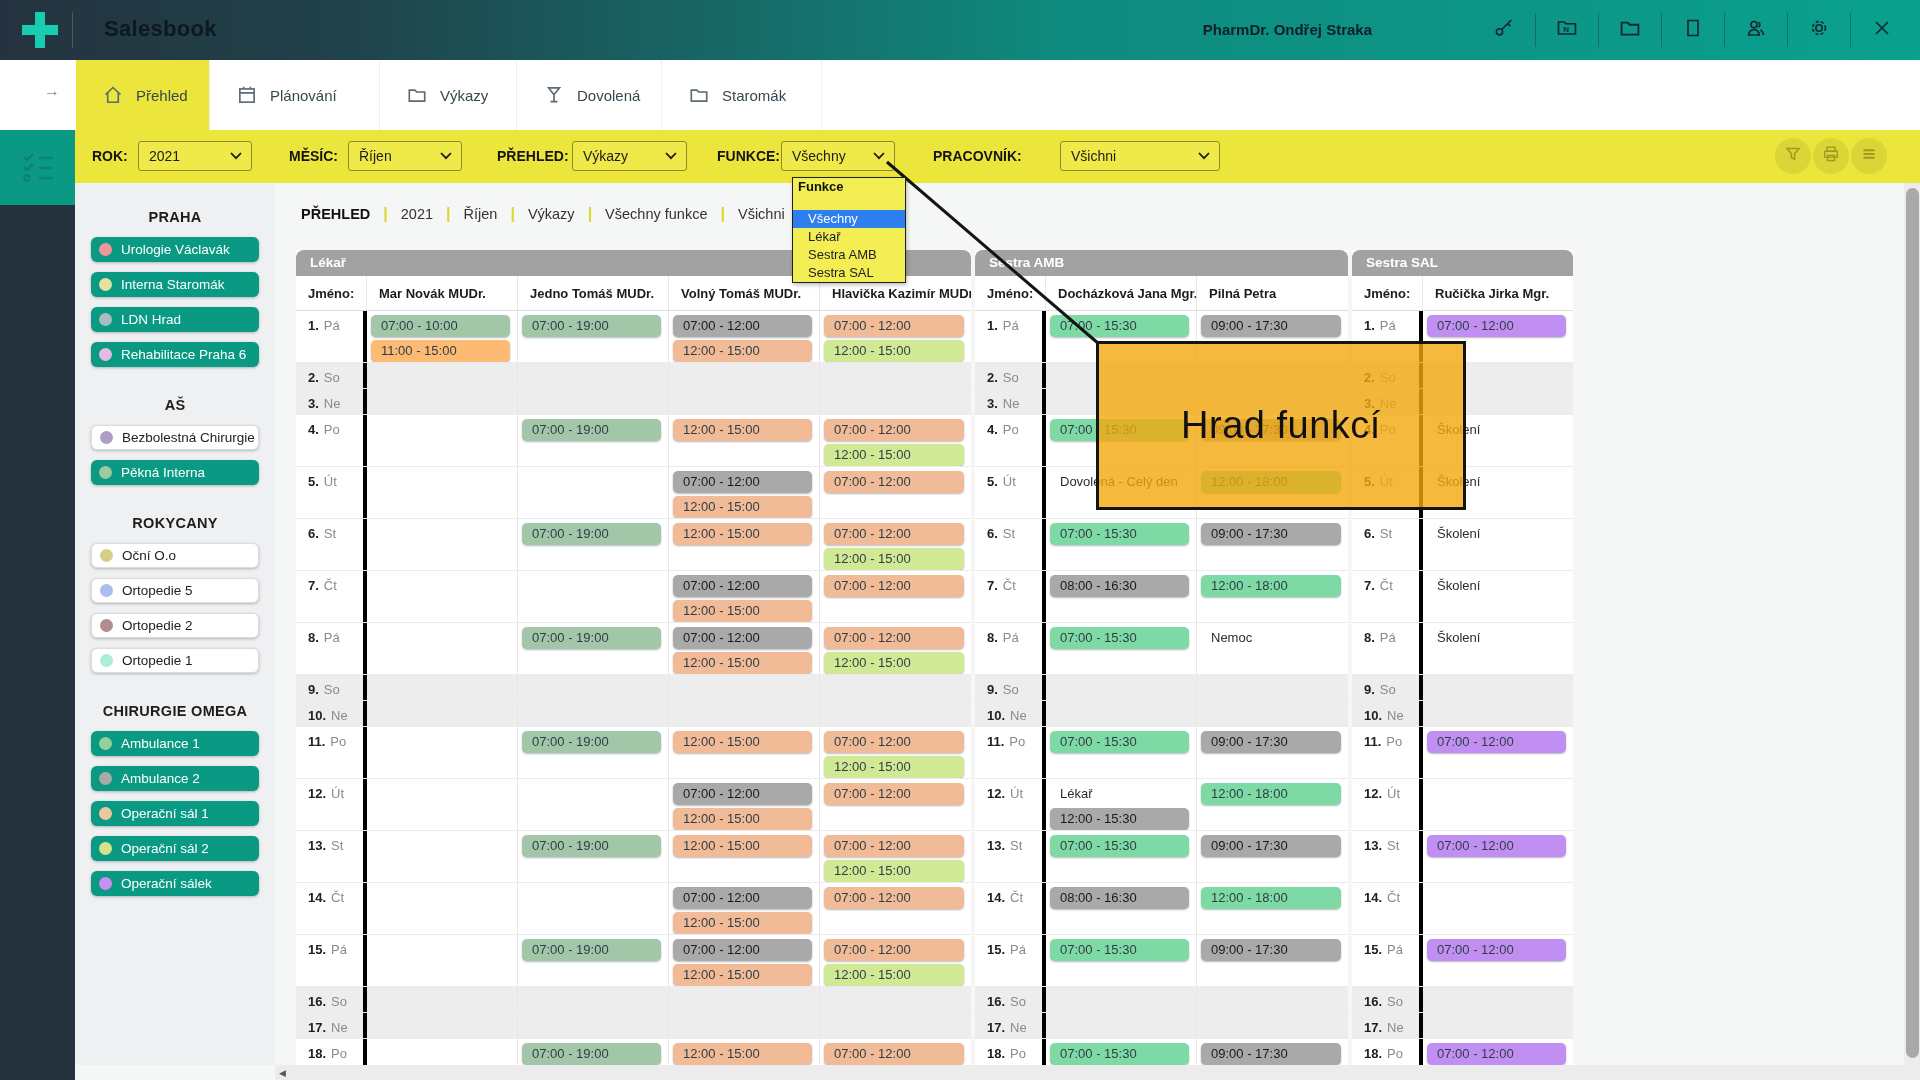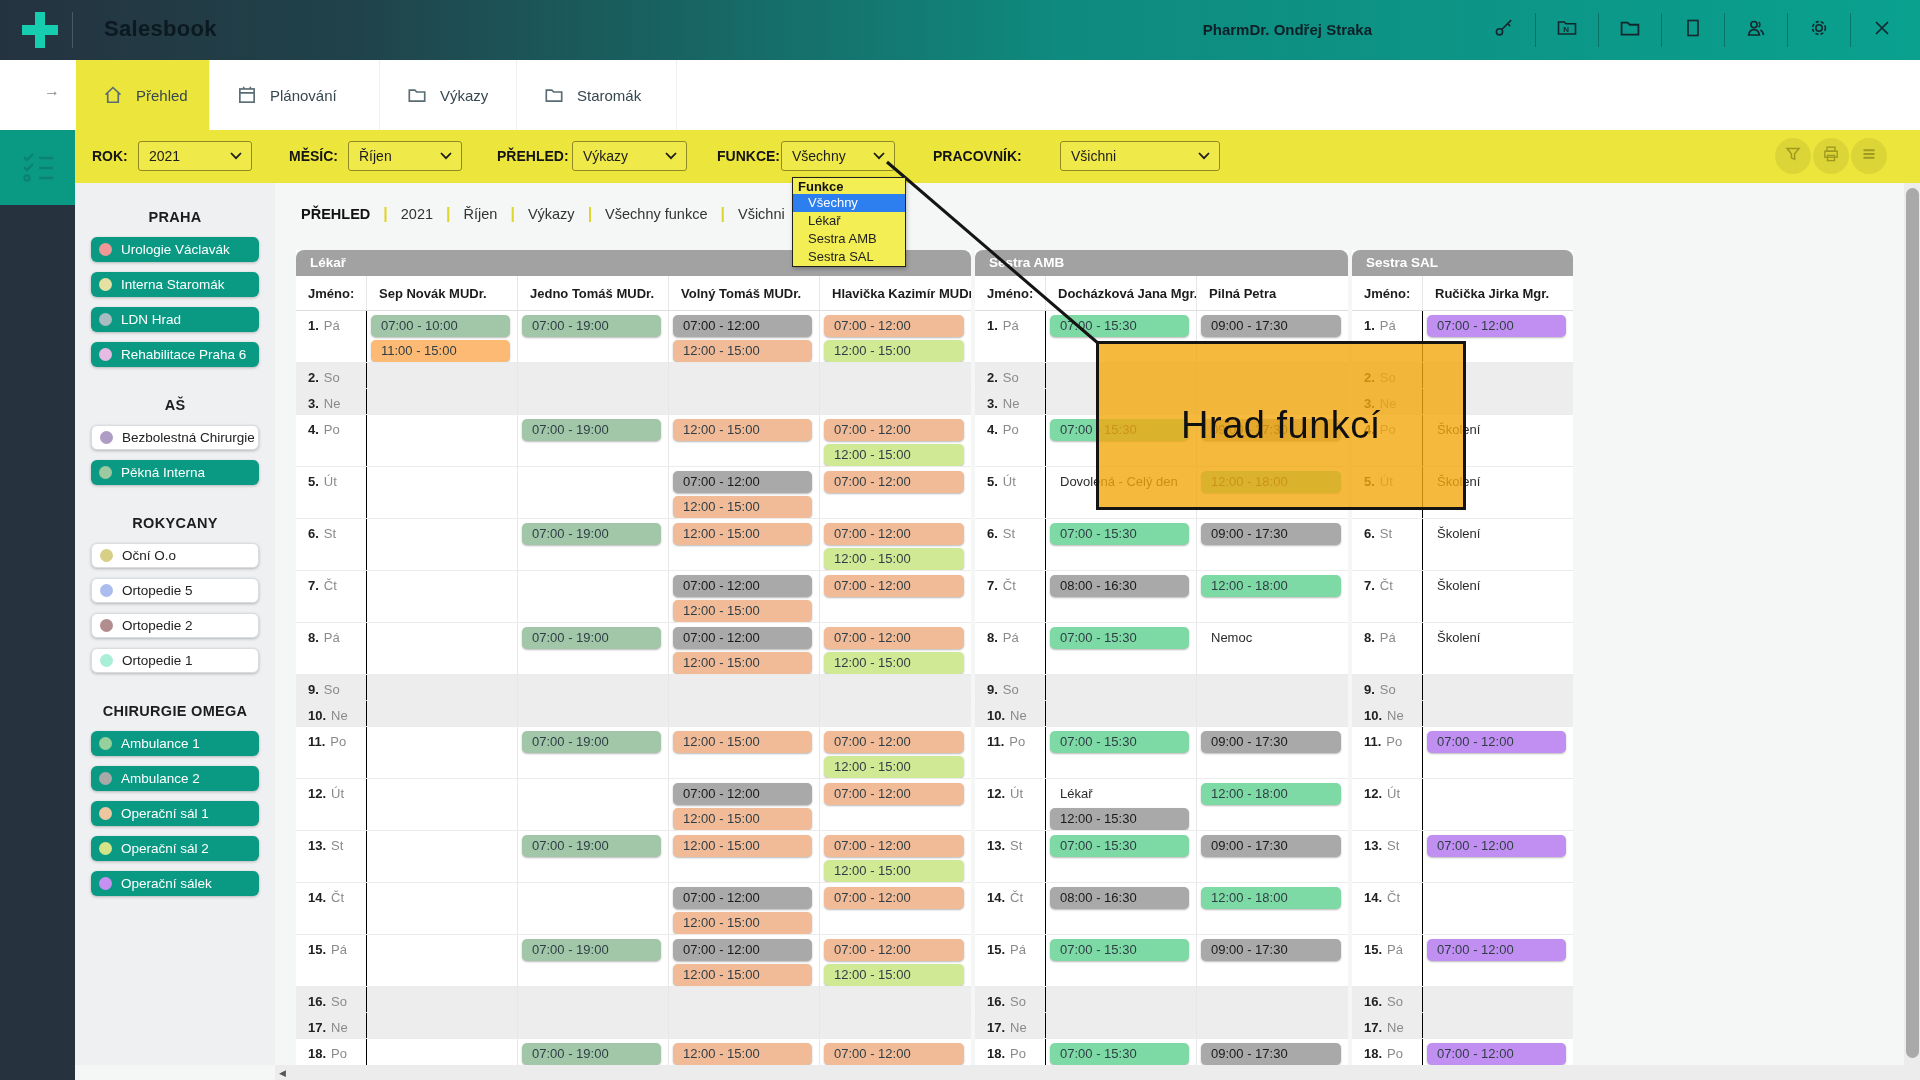--- a/index.html
+++ b/index.html
@@ -71,34 +71,34 @@
   
   .sgroup{position:absolute;top:67px;background:#ffffff;overflow:hidden;}
   .band{height:26px;background:#a2a2a2;border-radius:8px 8px 0 0;color:#ffffff;font-weight:bold;
         font-size:13.5px;line-height:26px;padding-left:14px;box-sizing:border-box;}
   .hdr-row{display:grid;height:34px;border-bottom:1px solid #dddddd;background:#ffffff;}
   .hdr-cell{font-size:13px;font-weight:bold;color:#1c1c1c;display:flex;align-items:center;
             padding-left:12px;box-sizing:border-box;border-right:1px solid #e7e7e7;overflow:hidden;white-space:nowrap;}
   .hdr-cell:last-child{border-right:none;}
   .srow{display:grid;border-bottom:1px solid #ebebeb;background:#ffffff;}
   .srow.weekend{background:#ededee;}
-  .day-cell{padding:5px 0 0 12px;box-sizing:border-box;border-right:1px solid #000000;white-space:nowrap;}
+  .day-cell{padding:5px 0 0 12px;box-sizing:border-box;border-right:4px solid #000000;white-space:nowrap;}
   .day-num{font-size:13px;font-weight:bold;color:#212121;}
   .day-abbr{font-size:13px;color:#8a8a8a;margin-left:5px;}
   .p-cell{box-sizing:border-box;border-right:1px solid #e7e7e7;padding:4px 7px 0 4px;
           display:flex;flex-direction:column;gap:3px;overflow:hidden;}
   .p-cell:last-child,.day-cell:last-child{border-right:none;}
   .pill{height:22px;border-radius:5px;font-size:13px;line-height:22px;padding-left:10px;
         color:#2f3e46;font-weight:500;box-shadow:0 1px 2px rgba(0,0,0,0.28);cursor:pointer;white-space:nowrap;}
   .note{height:22px;font-size:13px;line-height:22px;padding-left:10px;color:#2b2b2b;white-space:nowrap;}
 
   
   .popup{position:absolute;left:792px;top:177px;width:114px;background:#f3ee53;border:1px solid #1f1f1f;
          box-sizing:border-box;z-index:10;box-shadow:1px 2px 4px rgba(0,0,0,0.25);}
-  .popup .ph{font-size:13px;font-weight:bold;color:#111;padding:1px 4px 0 5px;}
+  .popup .ph{font-size:13px;font-weight:bold;color:#111;padding:1px 4px 16px 5px;}
   .popup .po{font-size:13px;color:#222;padding:1px 4px 2px 15px;cursor:pointer;}
   .popup .po.sel{background:#2d7ff0;color:#ffffff;}
 
   
   .callout{position:absolute;left:1096px;top:341px;width:370px;height:169px;
            background:rgba(243,167,12,0.8);border:3px solid #141414;box-sizing:border-box;
            display:flex;align-items:center;justify-content:center;z-index:6;}
   .callout span{font-size:38px;font-weight:300;color:#101010;letter-spacing:.5px;}
   .overlay-svg{position:absolute;left:0;top:0;width:1920px;height:1080px;pointer-events:none;z-index:5;}
 
@@ -186,20 +186,26 @@
               <path d="M3.5 8 H16.5 M7 4.5 V2.6 M13 4.5 V2.6" stroke="currentColor" stroke-width="1.5" fill="none"></path>
             </svg></span>
           <span class="tlabel">Plánování</span>
         </div>
         <div class="tab" style="width: 137px;">
           <span class="ticon"><svg viewBox="0 0 20 20">
               <path d="M3 5.5 H8 L9.8 7.3 H17 V15.5 H3 Z" fill="none" stroke="currentColor" stroke-width="1.5"></path>
             </svg></span>
           <span class="tlabel">Výkazy</span>
         </div>
+        <div class="tab" style="width: 145px;">
+          <span class="ticon"><svg viewBox="0 0 20 20">
+              <path d="M5 3.5 L10 9.8 L15 3.5 Z M10 9.8 V16 M6.8 16 H13.2" fill="none" stroke="currentColor" stroke-width="1.5"></path>
+            </svg></span>
+          <span class="tlabel">Dovolená</span>
+        </div>
         <div class="tab" style="width: 160px;">
           <span class="ticon"><svg viewBox="0 0 20 20">
               <path d="M3 5.5 H8 L9.8 7.3 H17 V15.5 H3 Z" fill="none" stroke="currentColor" stroke-width="1.5"></path>
             </svg></span>
           <span class="tlabel">Staromák</span>
         </div>
       </div>
   </div>
 
   <div class="rail-square">
@@ -358,21 +364,21 @@
         <span class="crumb-sep">|</span>
         <span class="crumb">Všechny funkce</span>
         <span class="crumb-sep">|</span>
         <span class="crumb">Všichni</span>
       </div>
     <div id="schedule">
         <div class="sgroup" style="left: 21px; width: 675px; height: 815px;">
           <div class="band">Lékař</div>
           <div class="hdr-row" style="grid-template-columns: 71px 151px 151px 151px 151px;">
             <div class="hdr-cell">Jméno:</div>
-            <div class="hdr-cell">Sep Novák MUDr.</div>
+            <div class="hdr-cell">Mar Novák MUDr.</div>
             <div class="hdr-cell">Jedno Tomáš MUDr.</div>
             <div class="hdr-cell">Volný Tomáš MUDr.</div>
             <div class="hdr-cell">Hlavička Kazimír MUDr.</div>
           </div>
           <div class="srow" style="grid-template-columns: 71px 151px 151px 151px 151px; height: 51px;">
             <div class="day-cell"><span class="day-num">1.</span><span class="day-abbr">Pá</span></div>
             <div class="p-cell">
               <div class="pill" style="background: rgb(162, 199, 168);">07:00 - 10:00</div>
               <div class="pill" style="background: #fdba74;">11:00 - 15:00</div>
             </div>

